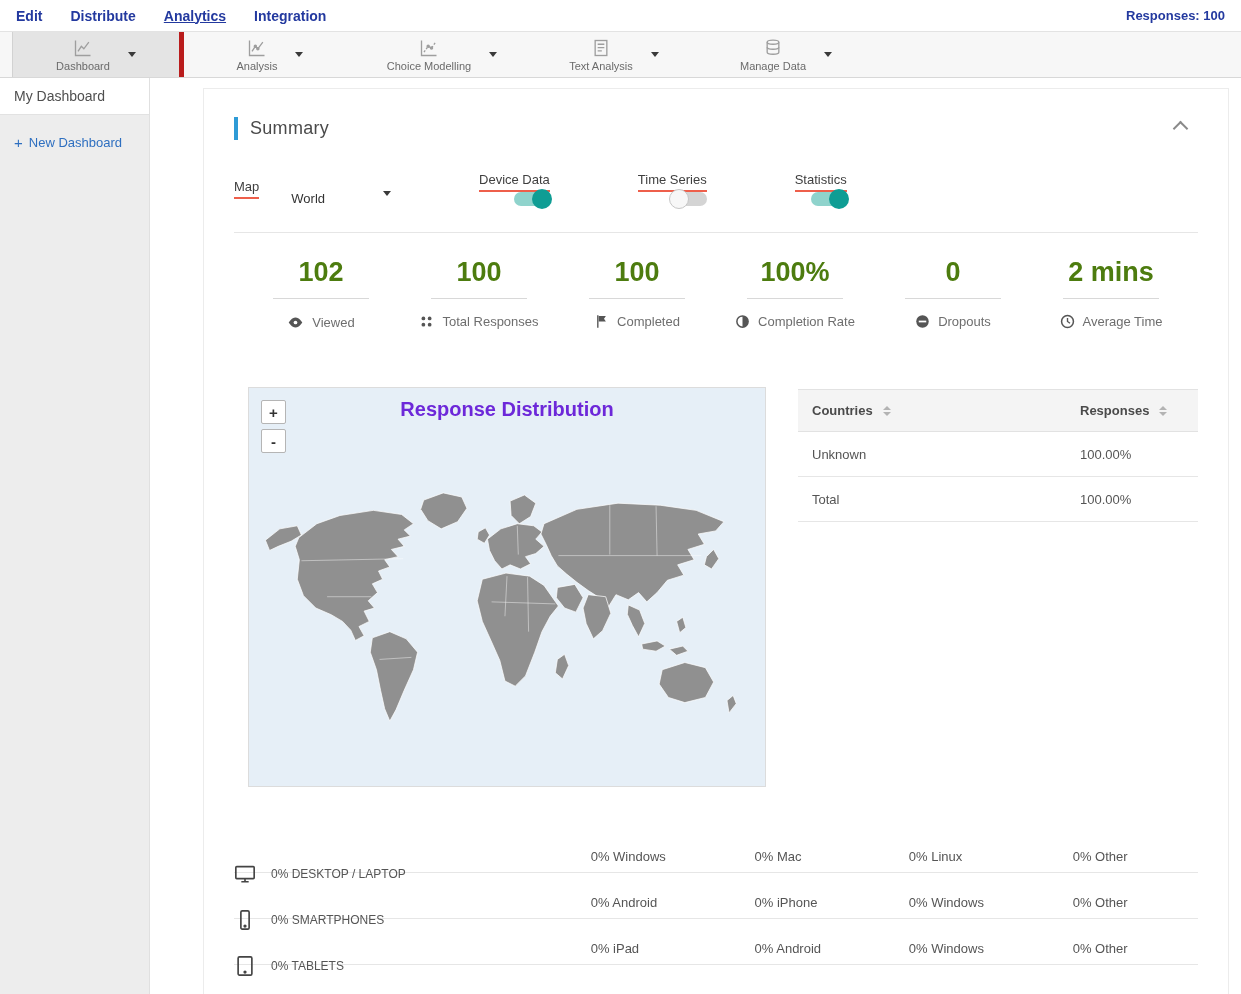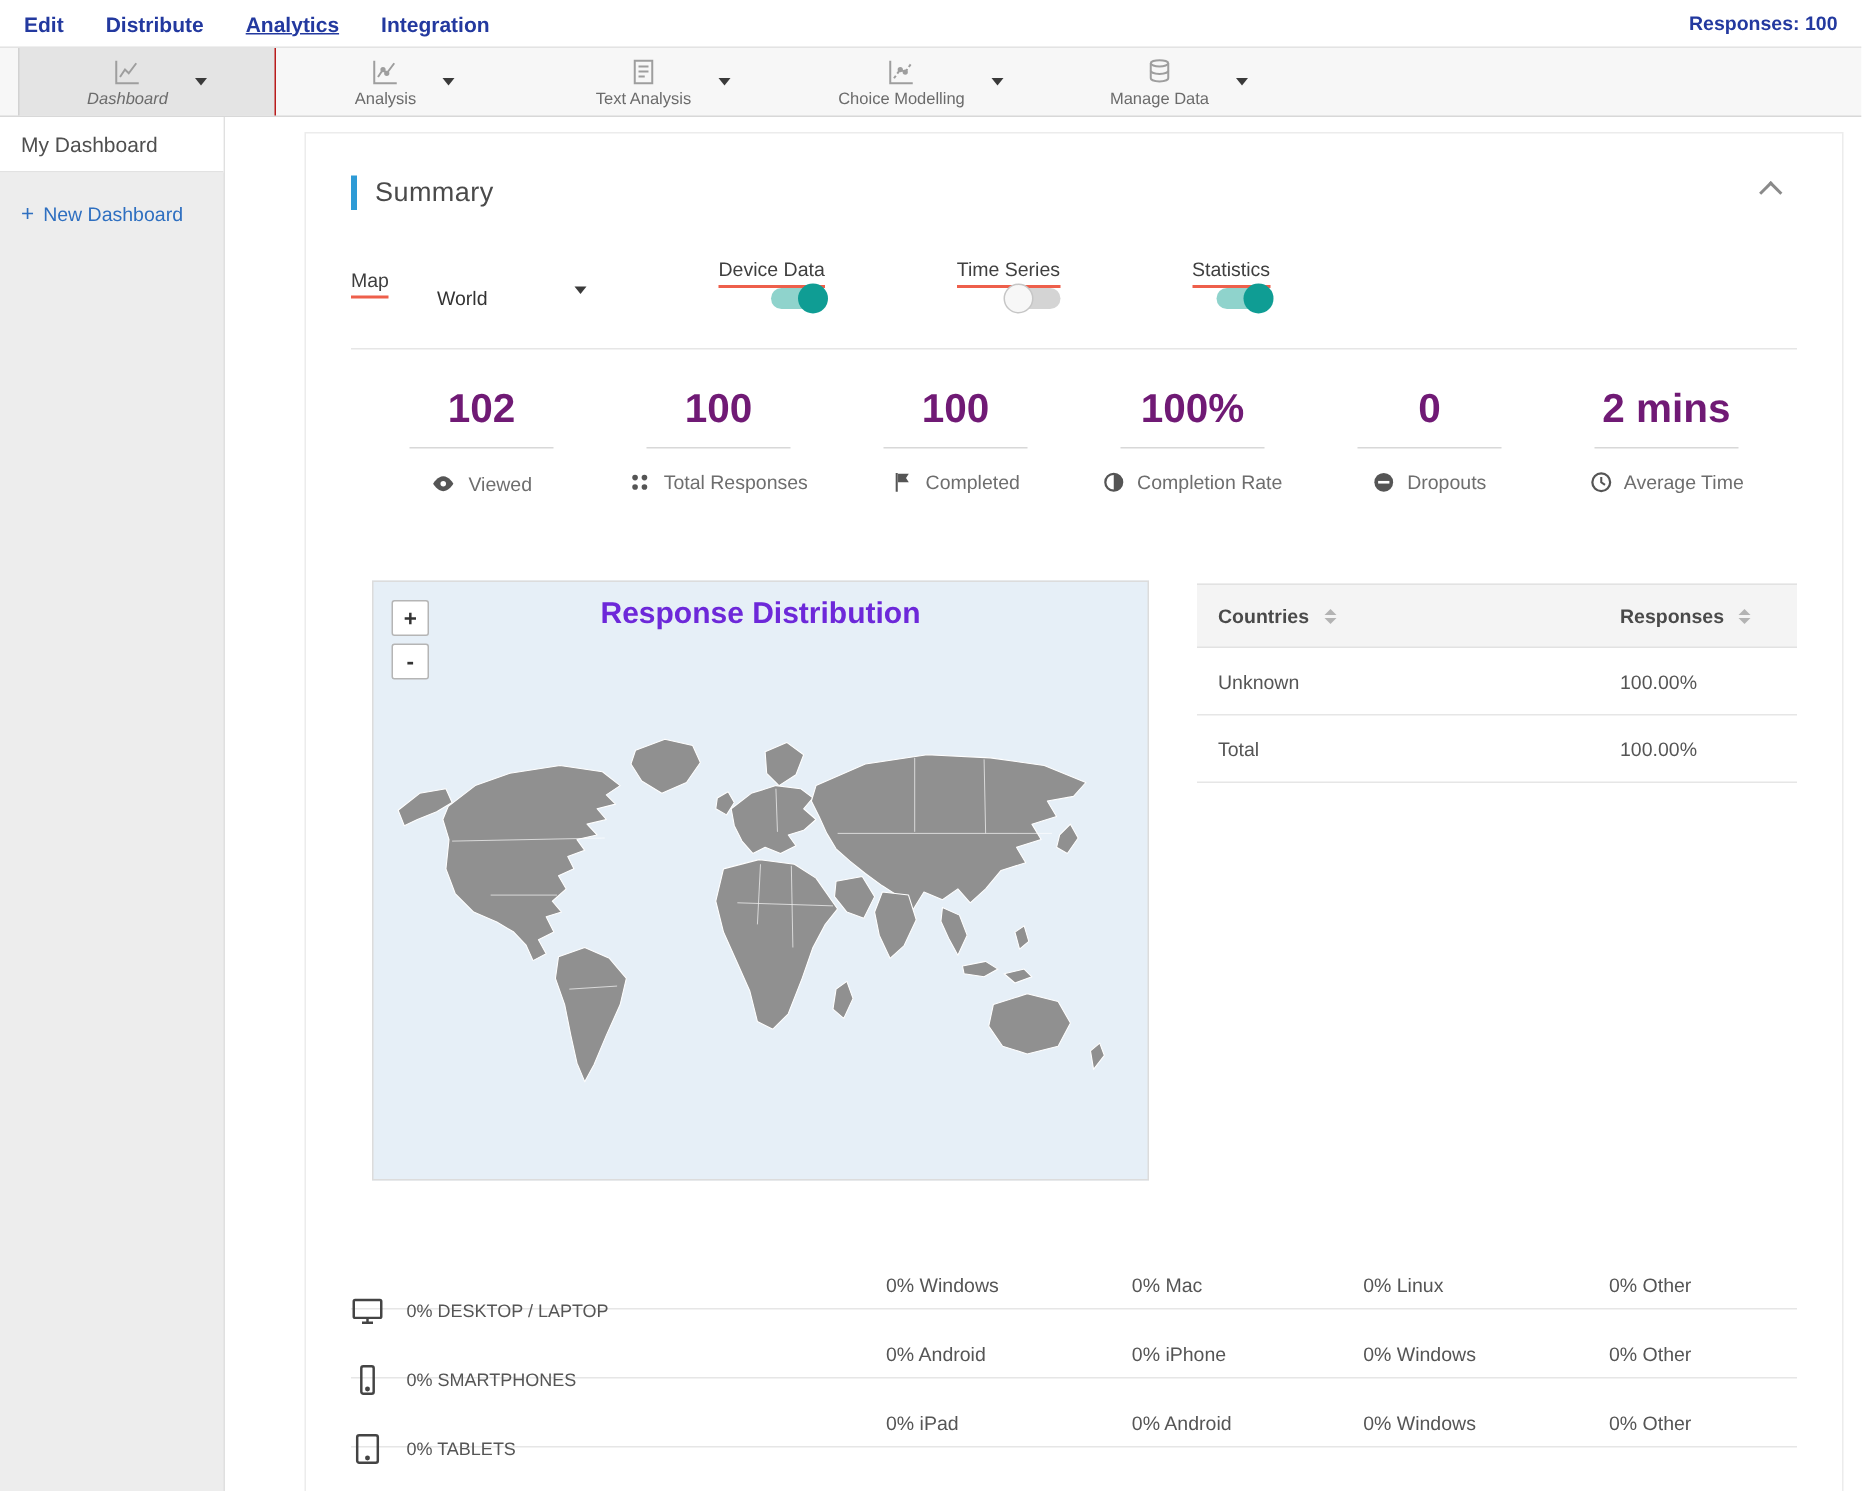--- a/index.html
+++ b/index.html
@@ -7,21 +7,21 @@
 
   
   .topnav { height:31px; display:flex; align-items:center; padding:0 16px; background:#fff; }
   .nav-item { color:#23399f; font-size:14px; font-weight:700; margin-right:28px; cursor:pointer; }
   .nav-item.active { text-decoration:underline; }
   .responses { margin-left:auto; font-size:13px; font-weight:700; color:#23399f; }
 
   
   .toolbar { height:47px; background:#f7f7f7; border-top:1px solid #e3e3e3; border-bottom:1px solid #d8d8d8; display:flex; padding-left:12px; }
   .tool-item { width:172px; display:flex; align-items:center; justify-content:center; cursor:pointer; }
-  .tool-item.active { background:#e4e4e4; border-left:1px solid #d2d2d2; border-right:1px solid #b91c1c;font-style:italic; }
+  .tool-item.active { background:#e4e4e4; border-left:1px solid #d2d2d2; border-right:5px solid #b91c1c; }
   .tool-col { display:flex; flex-direction:column; align-items:center; gap:2px; }
   .tool-label { font-size:11px; color:#6b6b6b; }
   .caret { width:0; height:0; border-left:4px solid transparent; border-right:4px solid transparent; border-top:5px solid #3a3a3a; margin-left:18px; }
 
   
   .layout { display:flex; height:916px;gap:28px; }
   .sidebar { width:200px; background:#ededed; border-right:1px solid #e0e0e0; }
   .sb-item { height:37px; background:#fff; display:flex; align-items:center; padding-left:14px; font-size:14px; color:#4f4f4f; border-bottom:1px solid #e2e2e2; cursor:pointer; }
   .new-dash { margin:19px 14px; font-size:13px; color:#2e6fc0; cursor:pointer; display:flex; align-items:center; gap:6px; }
   .new-dash .plus { font-size:15px; }
@@ -45,21 +45,21 @@
   .toggle { width:36px; height:14px; border-radius:8px; position:relative; margin-left:16px; cursor:pointer; }
   .toggle .knob { width:20px; height:20px; border-radius:50%; position:absolute; top:-3px; }
   .toggle.on { background:#8fd3cc; }
   .toggle.on .knob { right:-2px; background:#0f9d94; }
   .toggle.off { background:#d4d4d4; }
   .toggle.off .knob { left:-2px; background:#f7f7f7; border:1px solid #c6c6c6; }
 
   
   .stats { display:flex; justify-content:space-between; margin:24px 8px 0 8px; }
   .stat { width:158px; display:flex; flex-direction:column; align-items:center; }
-  .stat-value { font-size:27px; font-weight:700; color:#701a75; }
+  .stat-value { font-size:27px; font-weight:700; color:#4d7c0f; }
   .stat-rule { width:96px; height:1px; background:#d8d8d8; margin:10px 0 15px; }
   .stat-label { display:flex; align-items:center; gap:8px; font-size:13px; color:#6e6e6e; }
 
   
   .map-row { display:flex; margin-top:56px; padding-left:14px; gap:32px; }
   .map-box { width:518px; height:400px; background:#e6eff7; border:1px solid #dcdcdc; position:relative; flex:none; }
   .map-title { text-align:center; font-size:20px; font-weight:700; color:#6d28d9; margin-top:10px; }
   .zoom { position:absolute; top:12px; left:12px; display:flex; flex-direction:column; gap:5px; }
   .zoom button { width:25px; height:24px; background:#fff; border:1px solid #b5b5b5; font-size:15px; font-weight:700; color:#333; border-radius:2px; cursor:pointer; font-family:"Liberation Sans",sans-serif; }
   .world { position:absolute; left:1px; top:44px; width:514px; height:350px; }
@@ -118,39 +118,39 @@
           </svg>
       </span>
       <span class="tool-label">Analysis</span>
     </div>
     <span class="caret"></span>
   </div>
   <div class="tool-item">
     <div class="tool-col">
       <span>
         <svg width="20" height="20" viewBox="0 0 24 24" fill="none" stroke="#9e9e9e" stroke-width="1.6">
-            <rect x="5" y="3" width="14" height="18"></rect>
-            <path d="M8 7.5h8M8 11.5h8M8 15.5h5"></path>
+            <path d="M3 3v18h18"></path>
+            <path d="M6 17l5-7 4 2 5-7" stroke-dasharray="2.5 2"></path>
+            <circle cx="11" cy="10" r="1.3" fill="#9e9e9e"></circle>
+            <circle cx="15" cy="12" r="1.3" fill="#9e9e9e"></circle>
           </svg>
       </span>
-      <span class="tool-label">Text Analysis</span>
+      <span class="tool-label">Choice Modelling</span>
     </div>
     <span class="caret"></span>
   </div>
   <div class="tool-item">
     <div class="tool-col">
       <span>
         <svg width="20" height="20" viewBox="0 0 24 24" fill="none" stroke="#9e9e9e" stroke-width="1.6">
-            <path d="M3 3v18h18"></path>
-            <path d="M6 17l5-7 4 2 5-7" stroke-dasharray="2.5 2"></path>
-            <circle cx="11" cy="10" r="1.3" fill="#9e9e9e"></circle>
-            <circle cx="15" cy="12" r="1.3" fill="#9e9e9e"></circle>
+            <rect x="5" y="3" width="14" height="18"></rect>
+            <path d="M8 7.5h8M8 11.5h8M8 15.5h5"></path>
           </svg>
       </span>
-      <span class="tool-label">Choice Modelling</span>
+      <span class="tool-label">Text Analysis</span>
     </div>
     <span class="caret"></span>
   </div>
   <div class="tool-item">
     <div class="tool-col">
       <span>
         <svg width="20" height="20" viewBox="0 0 24 24" fill="none" stroke="#9e9e9e" stroke-width="1.6">
             <ellipse cx="12" cy="5" rx="7" ry="2.5"></ellipse>
             <path d="M5 5v6c0 1.4 3.1 2.5 7 2.5s7-1.1 7-2.5V5"></path>
             <path d="M5 11v6c0 1.4 3.1 2.5 7 2.5s7-1.1 7-2.5v-6"></path>

